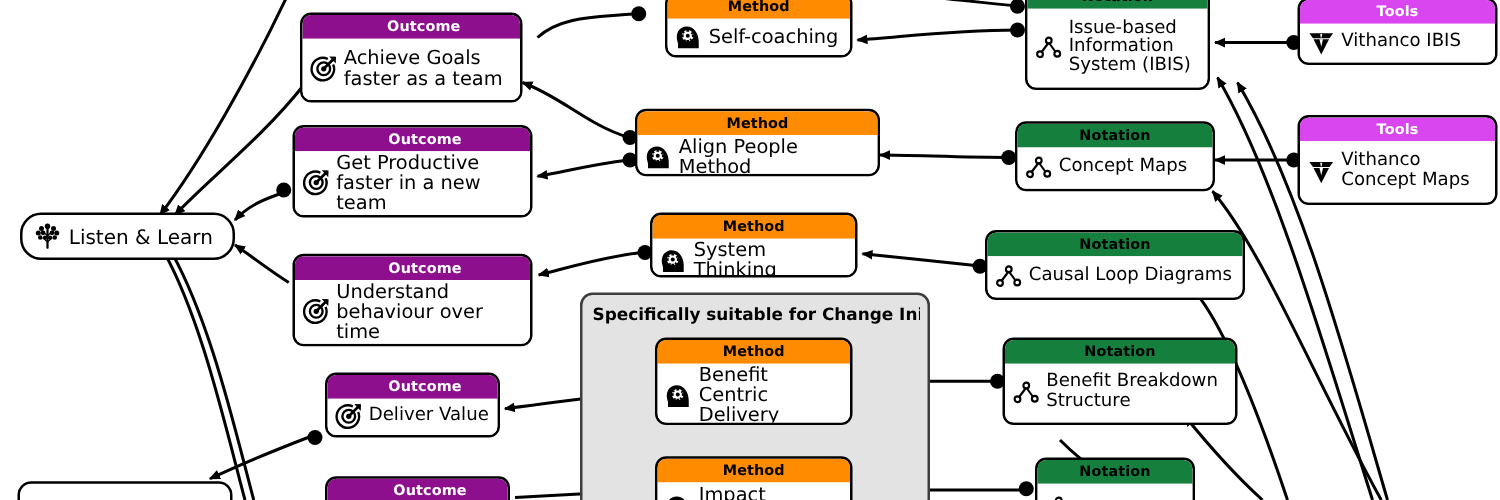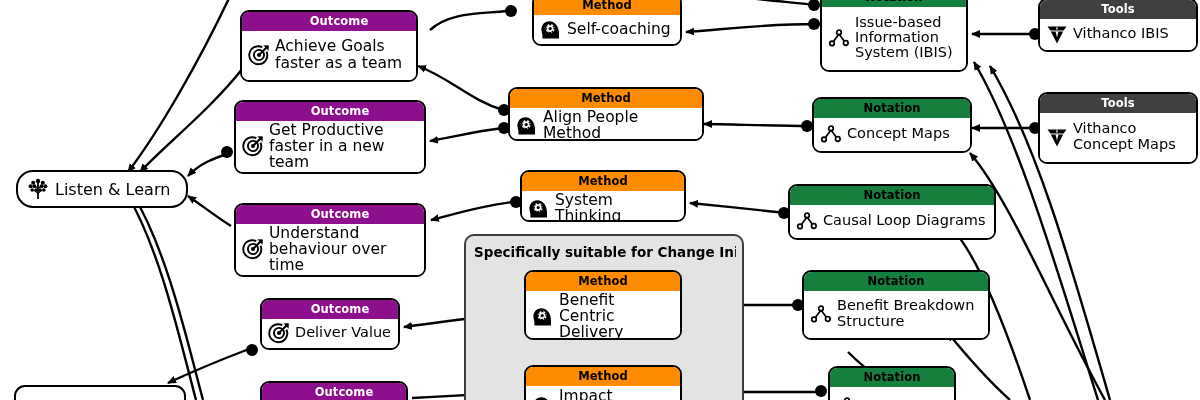--- a/index.html
+++ b/index.html
@@ -52,21 +52,21 @@
     font-weight: bold;
     font-size: 11.5px;
     text-align: center;
     line-height: 1;
     padding: 3.5px 0 3.5px 0;
     letter-spacing: 0.1px;
   }
   .hdr-outcome { background: #8e0f8e; color: #ffffff; padding-left: 20px; }
   .hdr-method  { background: #ff8c00; color: #000000; }
   .hdr-notation{ background: #15803d; color: #000000; }
-  .hdr-tools   { background: #404040; color: #ffffff; }
+  .hdr-tools   { background: #d946ef; color: #ffffff; }
   .node-body {
     flex: 1;
     display: flex;
     align-items: center;
     gap: 4px;
     padding: 1px 6px 2px 5px;
     background: #ffffff;
   }
   .node-body.nb-notation { background: #ffffff; }
   .node-icon {

